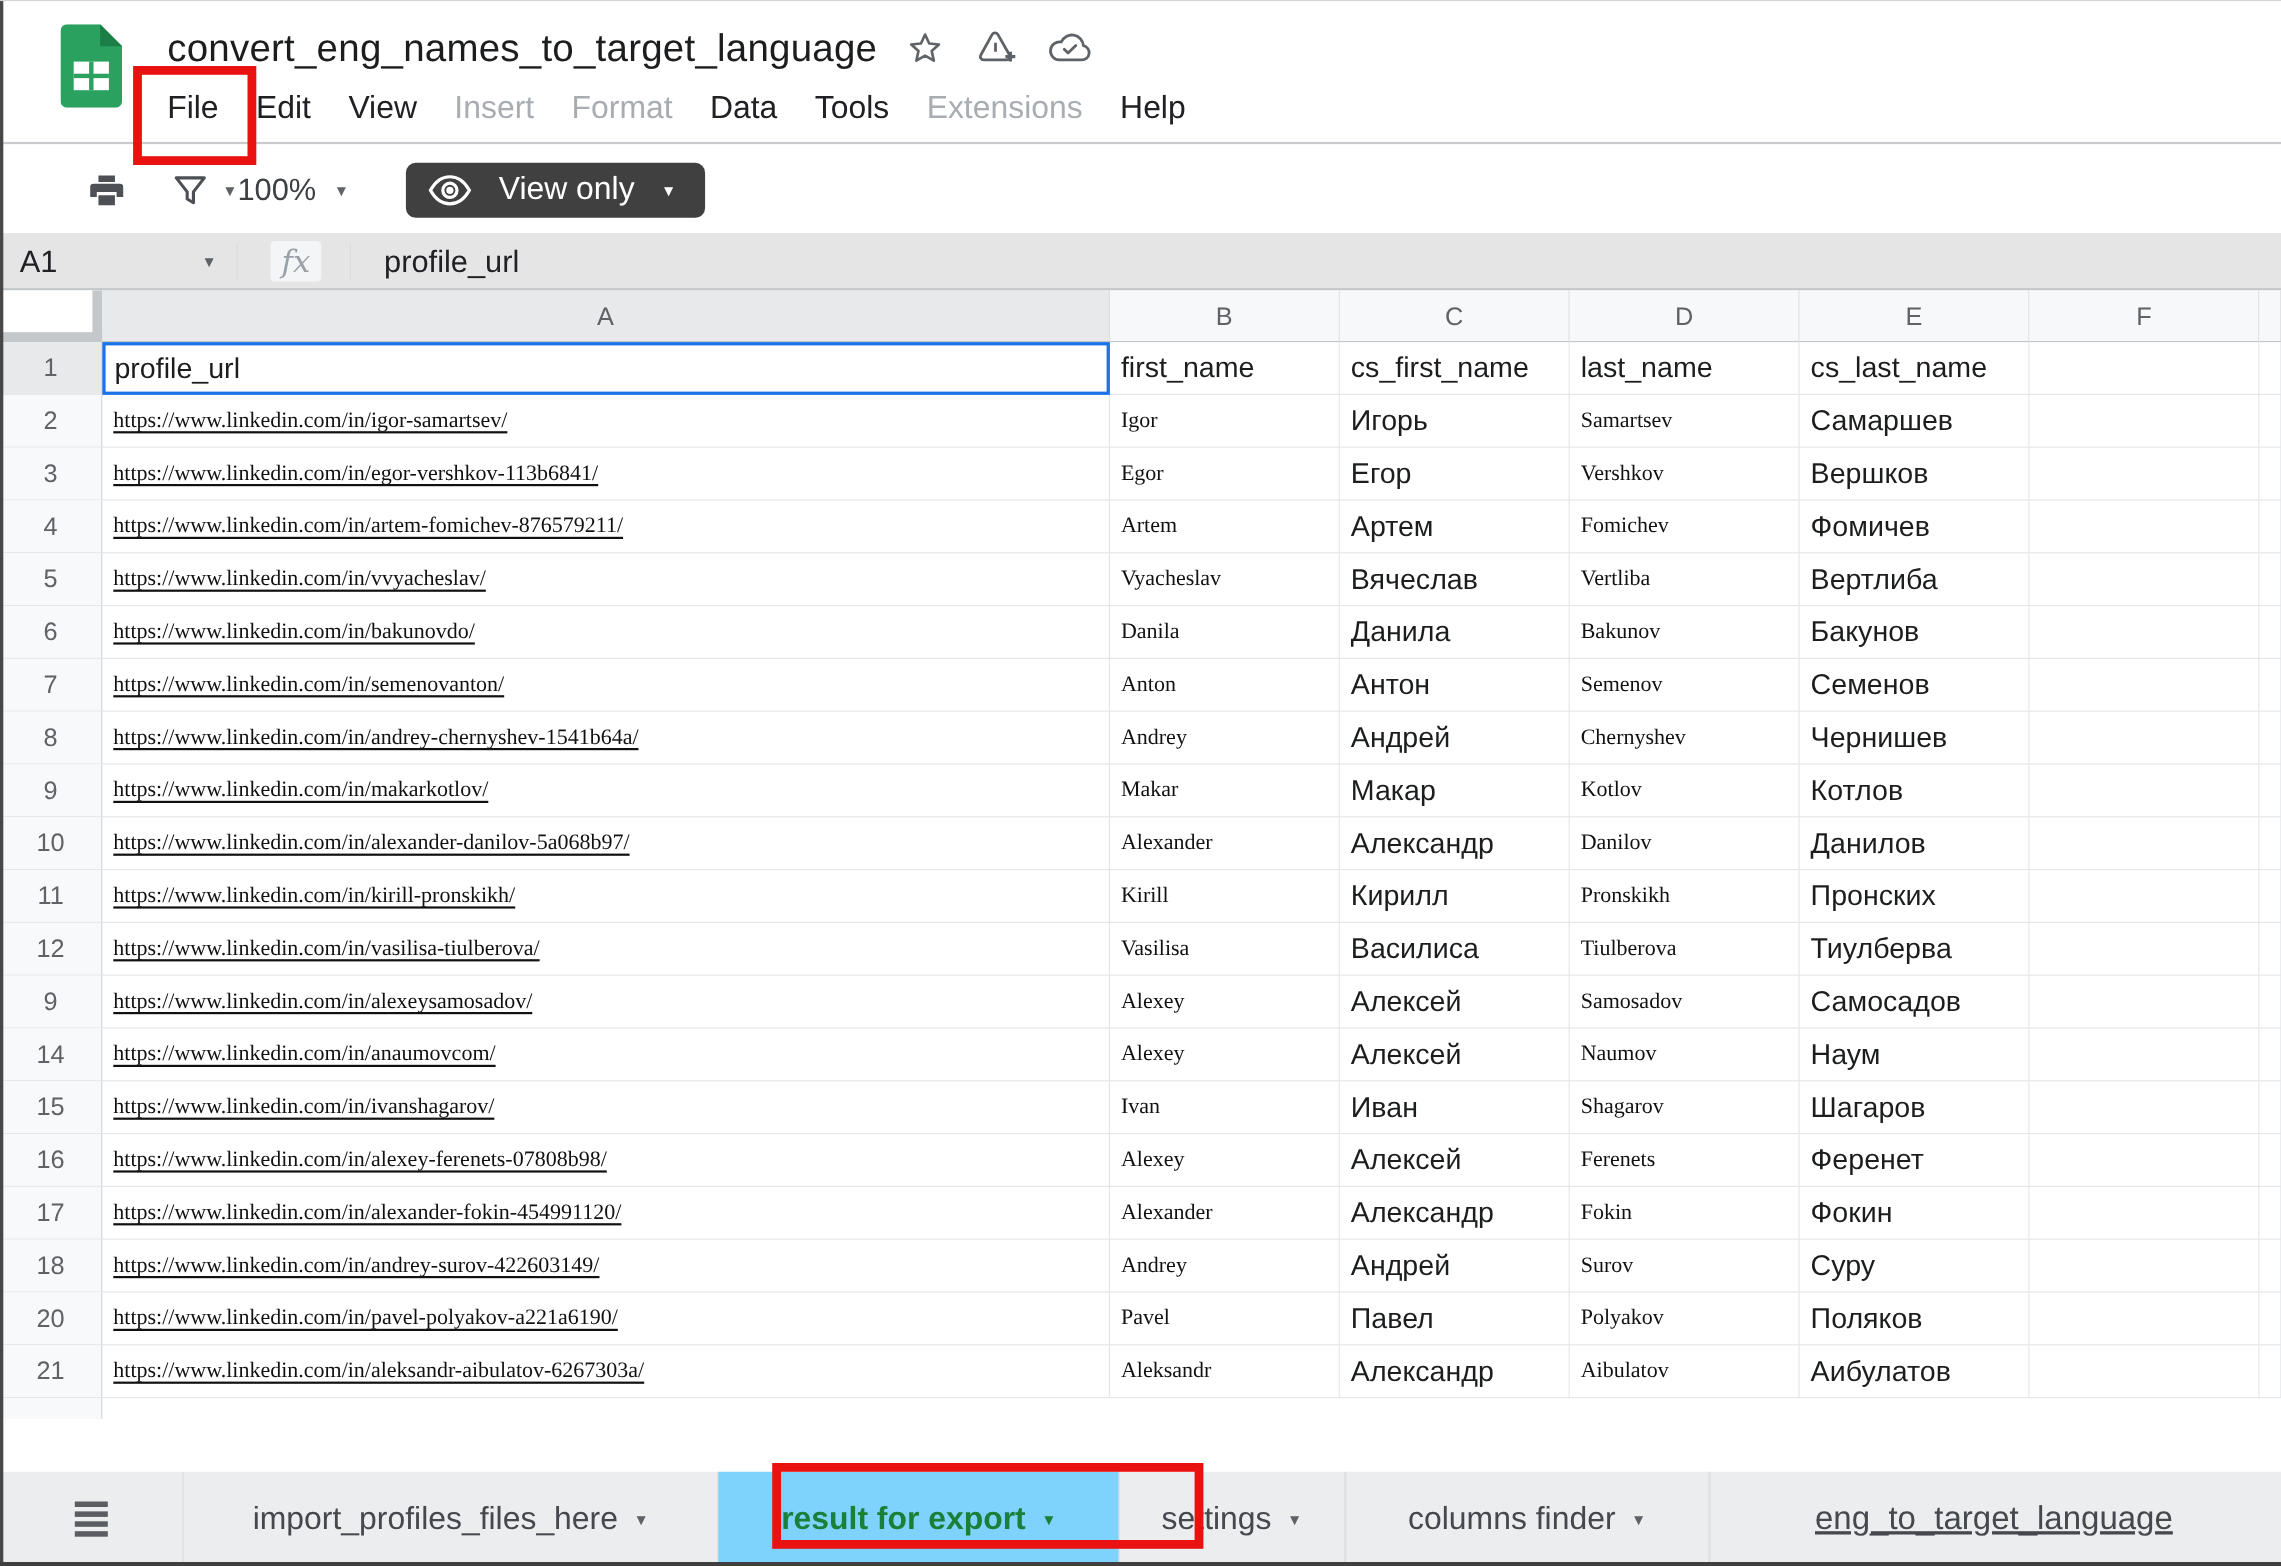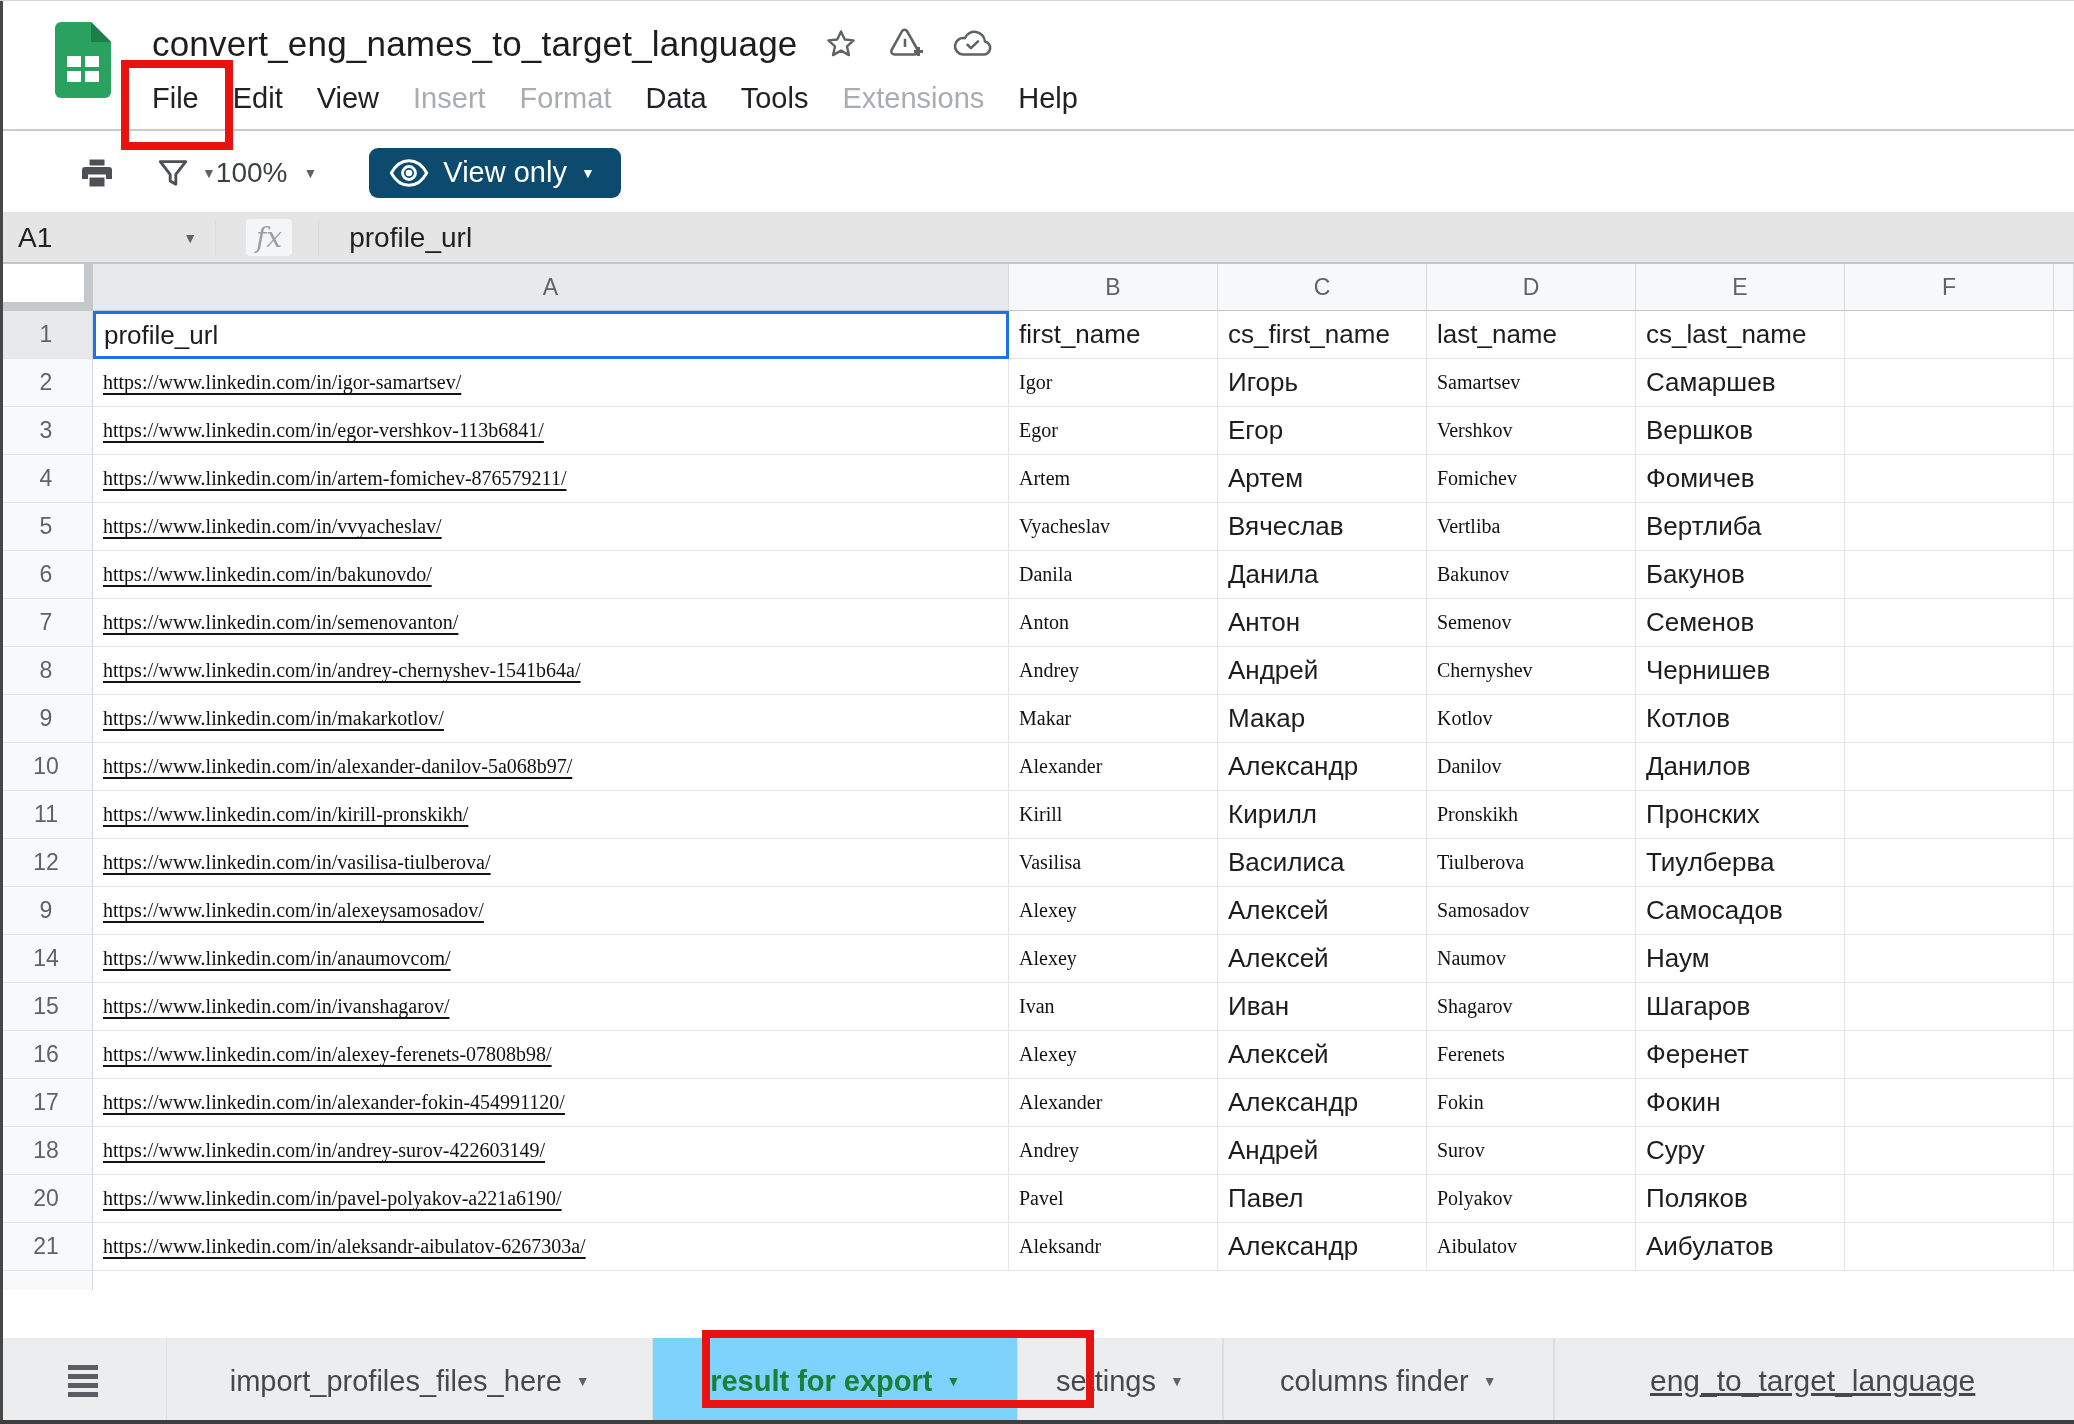--- a/index.html
+++ b/index.html
@@ -22,21 +22,21 @@
   .menu-item { font-size:29px; color:#202124; white-space:nowrap; cursor:default; }
   .menu-item.disabled { color:#a9adb2; }
 
   
   .toolbar { position:absolute; left:0; top:133px; width:100%; height:79px; background:#fff; display:flex; align-items:center; }
   .tb-ico { display:flex; align-items:center; justify-content:center; }
   .print-btn { margin-left:78px; }
   .filter-btn { margin-left:40px; display:flex; align-items:center; gap:12px; }
   .zoom-ctl { display:flex; align-items:center; gap:16px; font-size:28px; color:#3c4043; }
   .caret { font-size:14px; color:#5f6368; line-height:1; }
-  .viewonly-pill { margin-left:52px; height:50px; padding:0 26px 0 20px; border-radius:9px; background:#0c4a6e; display:flex; align-items:center; gap:14px; }
+  .viewonly-pill { margin-left:52px; height:50px; padding:0 26px 0 20px; border-radius:9px; background:#404040; display:flex; align-items:center; gap:24px; }
   .viewonly-label { color:#fff; font-size:29px; font-weight:500; }
   .viewonly-pill .caret { color:#fff; }
 
   
   .formulabar { position:absolute; left:0; top:212px; width:100%; height:52px; background:#e5e5e5; border-top:1px solid #e3e4e6; border-bottom:2px solid #c3c6c9; display:flex; align-items:center; }
   .namebox { width:215px; display:flex; align-items:center; justify-content:space-between; padding:0 18px; }
   .cellref { font-size:28px; color:#202124; }
   .fb-sep { width:1px; height:34px; background:#d9dbde; }
   .fx { font-family:"DejaVu Serif", serif; font-style:italic; font-size:28px; color:#9aa0a6; margin:0 26px 0 30px; background:#f4f5f6; padding:2px 10px; border-radius:4px; }
   .fb-value { font-size:28px; color:#202124; margin-left:30px; white-space:nowrap; }

